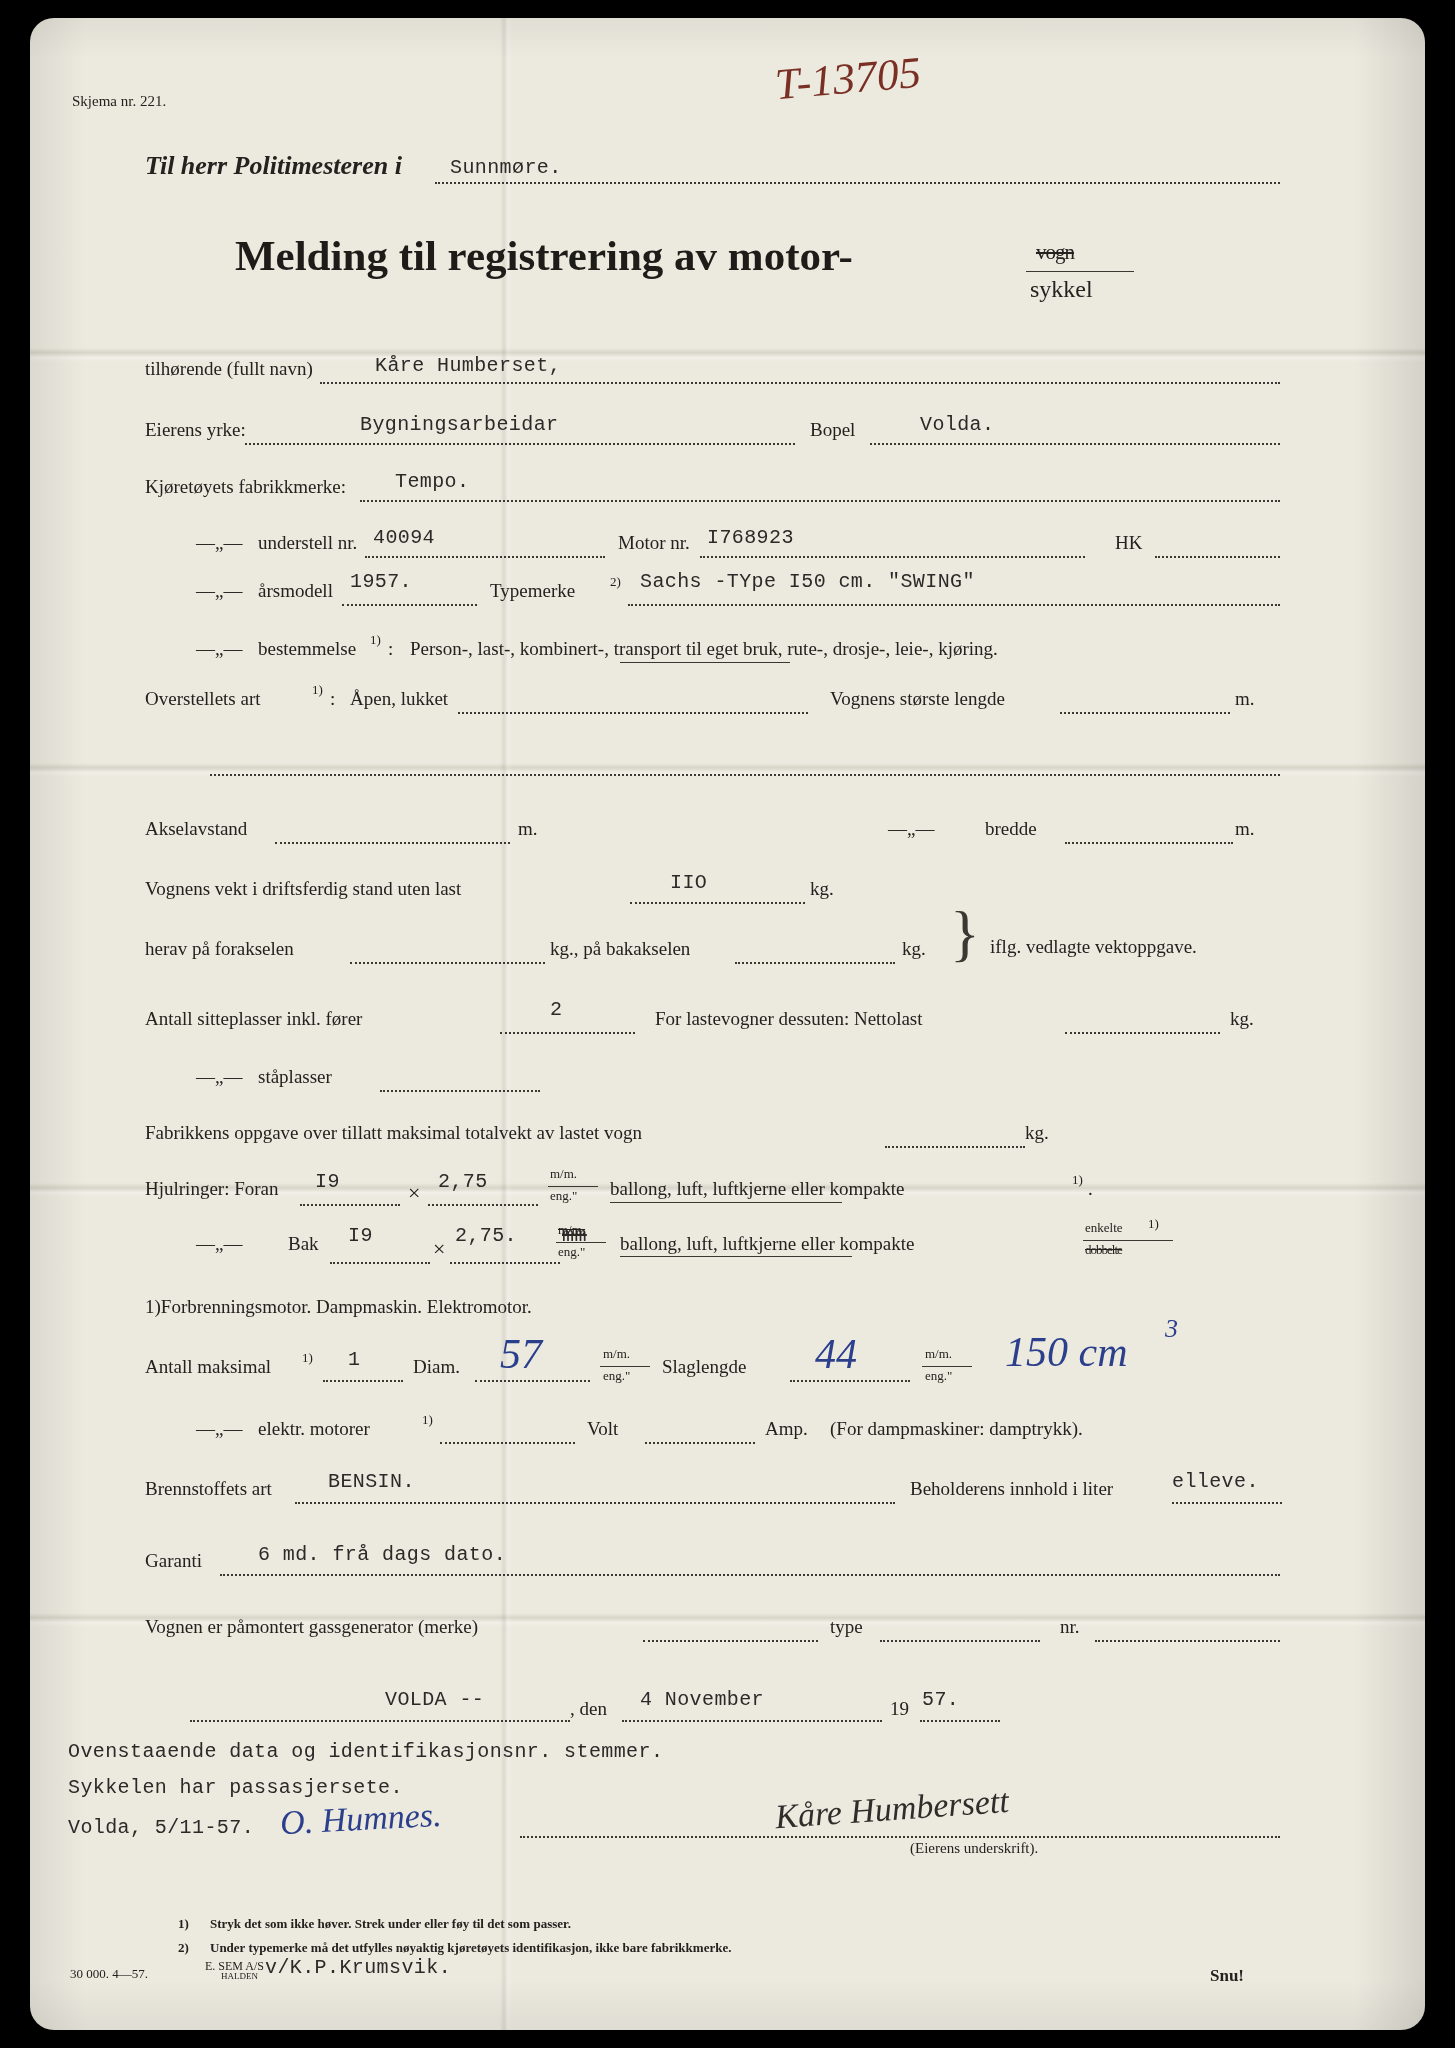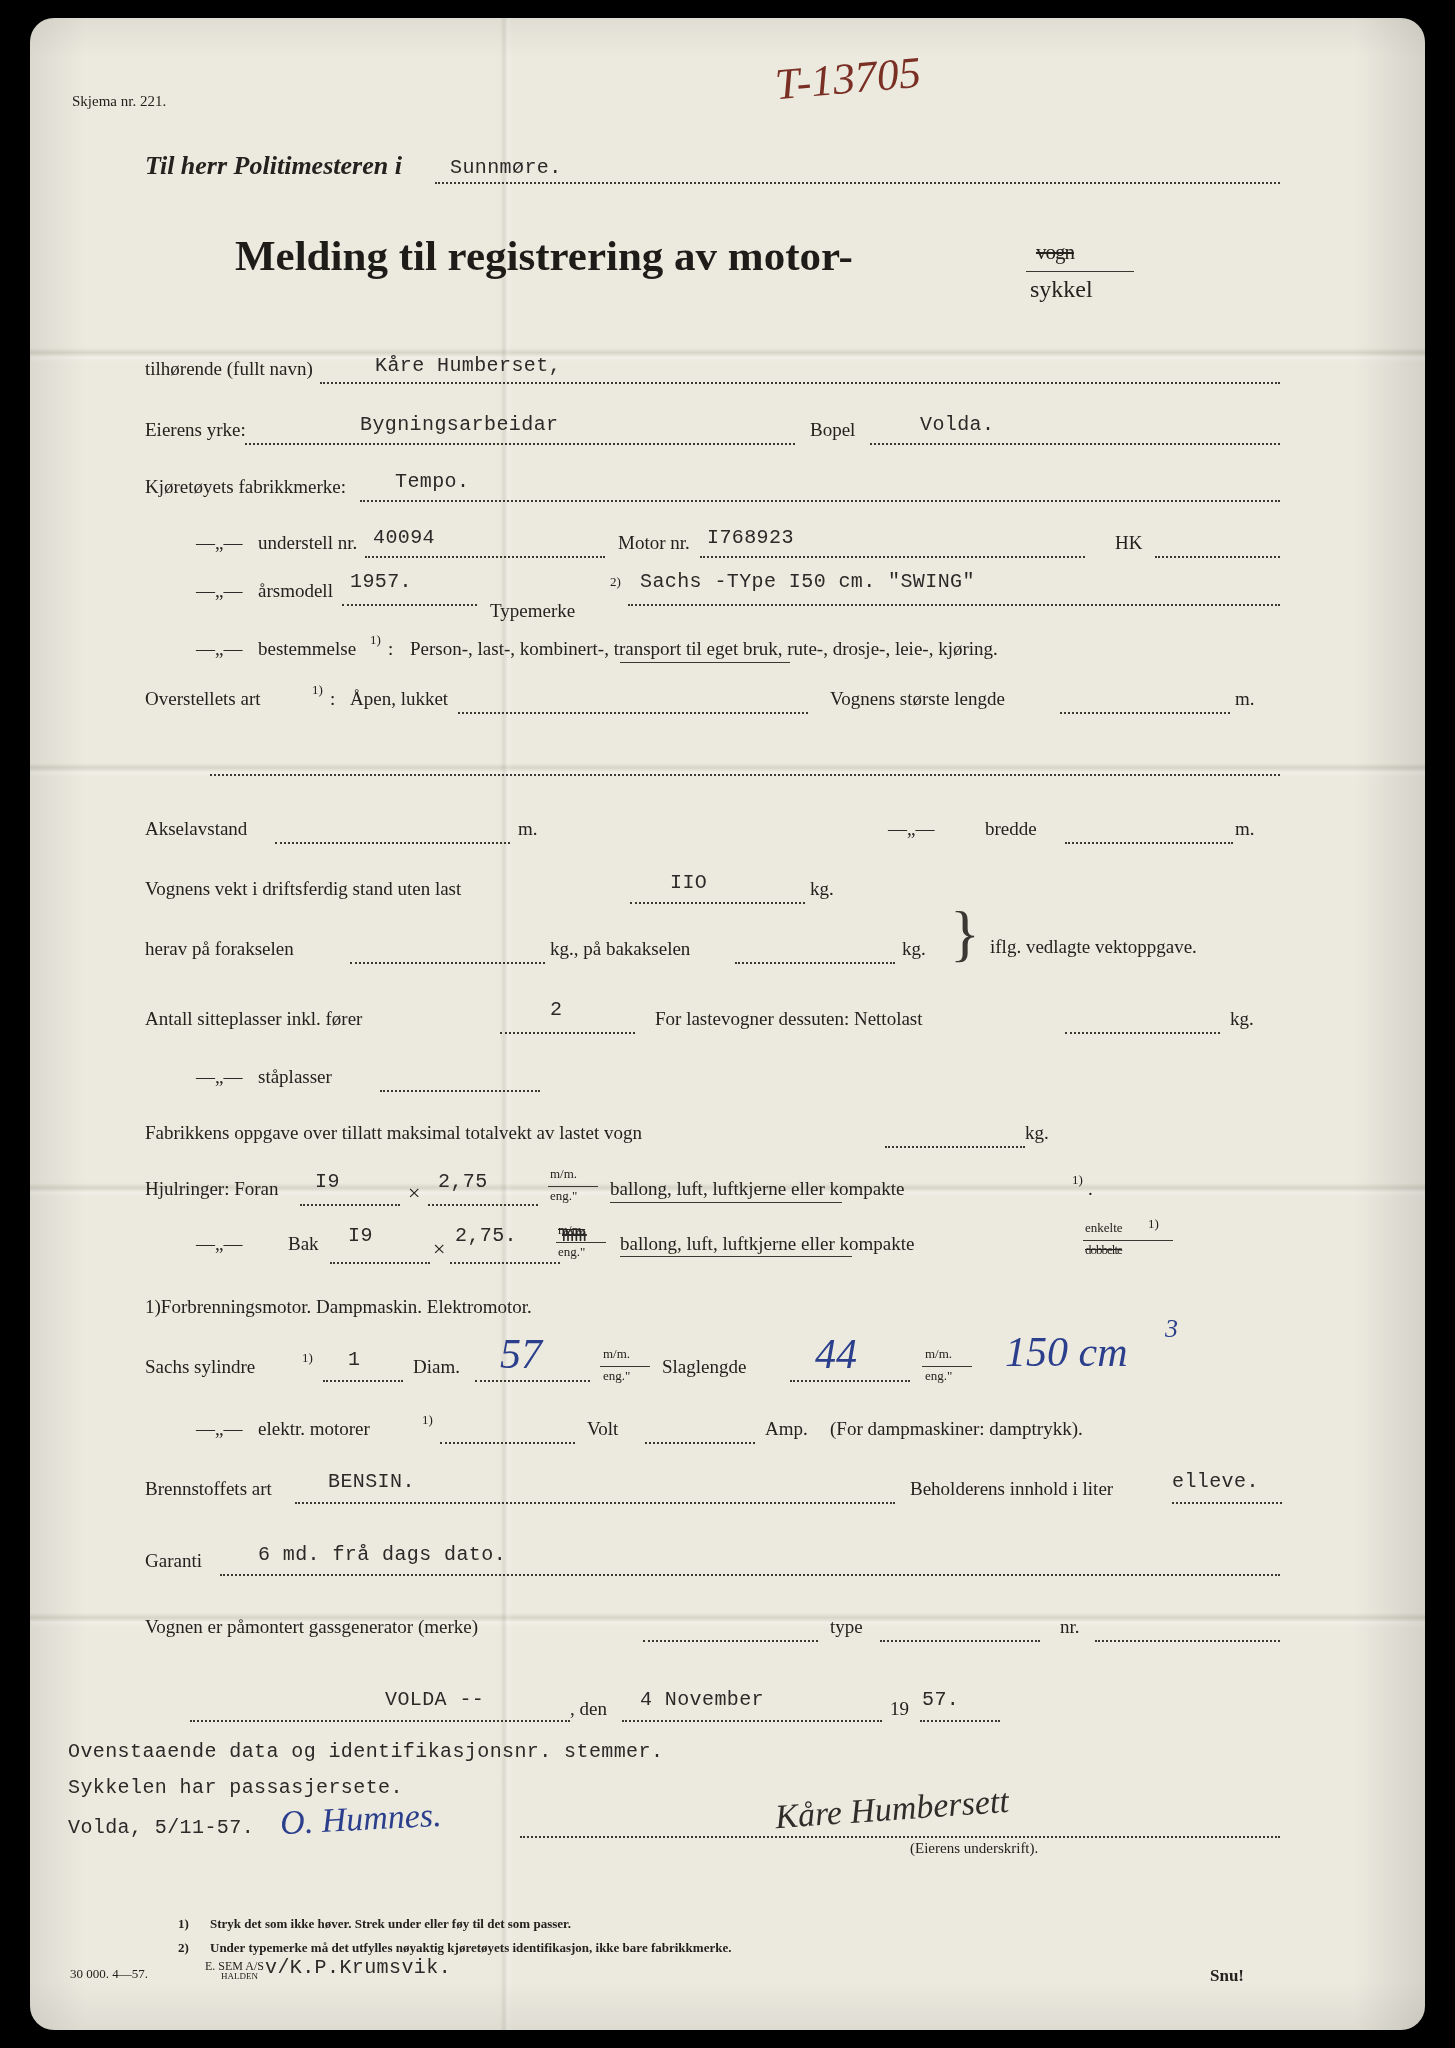--- a/index.html
+++ b/index.html
@@ -173,21 +173,21 @@
     <div class="t p" style="left:588px; top:514px;">Motor nr.</div>
     <div class="dots" style="left:670px; top:538px; width:385px;"></div>
     <div class="t tw" style="left:677px; top:508px;">I768923</div>
     <div class="t p" style="left:1085px; top:514px;">HK</div>
     <div class="dots" style="left:1125px; top:538px; width:125px;"></div>
 
     <div class="t p" style="left:166px; top:562px;">—„—</div>
     <div class="t p" style="left:228px; top:562px;">årsmodell</div>
     <div class="dots" style="left:312px; top:586px; width:135px;"></div>
     <div class="t tw" style="left:320px; top:552px;">1957.</div>
-    <div class="t p" style="left:460px; top:562px;margin-top:20px;">Typemerke</div>
+    <div class="t p" style="left:460px; top:562px;">Typemerke</div>
     <div class="t p p-tiny" style="left:580px; top:556px;">2)</div>
     <div class="dots" style="left:598px; top:586px; width:652px;"></div>
     <div class="t tw" style="left:610px; top:552px;">Sachs -TYpe I50 cm.  "SWING"</div>
 
     <div class="t p" style="left:166px; top:620px;">—„—</div>
     <div class="t p" style="left:228px; top:620px;">bestemmelse</div>
     <div class="t p p-tiny" style="left:340px; top:614px;">1)</div>
     <div class="t p" style="left:358px; top:620px;">:</div>
     <div class="t p" style="left:380px; top:620px;">Person-, last-, kombinert-, transport til eget bruk, rute-, drosje-, leie-, kjøring.</div>
     <div class="solidline" style="left:590px; top:644px; width:170px;"></div>
@@ -267,21 +267,21 @@
     <div class="t p p-tiny" style="left:528px; top:1226px;">eng."</div>
     <div class="t p" style="left:590px; top:1215px;">ballong, luft, luftkjerne eller kompakte</div>
     <div class="solidline" style="left:590px; top:1238px; width:232px;"></div>
     <div class="t p p-tiny" style="left:1055px; top:1202px;">enkelte</div>
     <div class="t p p-tiny" style="left:1118px; top:1198px;">1)</div>
     <div class="solidline" style="left:1053px; top:1222px; width:90px;"></div>
     <div class="t p p-tiny strike xout" style="left:1055px; top:1224px;">dobbelte</div>
 
     <div class="t p" style="left:115px; top:1278px;">1)Forbrenningsmotor. Dampmaskin. Elektromotor.</div>
 
-    <div class="t p" style="left:115px; top:1338px;">Sachs sylindre</div>
+    <div class="t p" style="left:115px; top:1338px;">Antall maksimal</div>
     <div class="t p p-tiny" style="left:272px; top:1332px;">1)</div>
     <div class="dots" style="left:293px; top:1362px; width:80px;"></div>
     <div class="t tw" style="left:318px; top:1330px;">1</div>
     <div class="t p" style="left:383px; top:1338px;">Diam.</div>
     <div class="dots" style="left:445px; top:1362px; width:115px;"></div>
     <div class="t hw" style="left:470px; top:1312px; font-size:42px;">57</div>
     <div class="t p p-tiny" style="left:573px; top:1328px;">m/m.</div>
     <div class="solidline" style="left:570px; top:1348px; width:50px;"></div>
     <div class="t p p-tiny" style="left:573px; top:1350px;">eng."</div>
     <div class="t p" style="left:632px; top:1338px;">Slaglengde</div>

